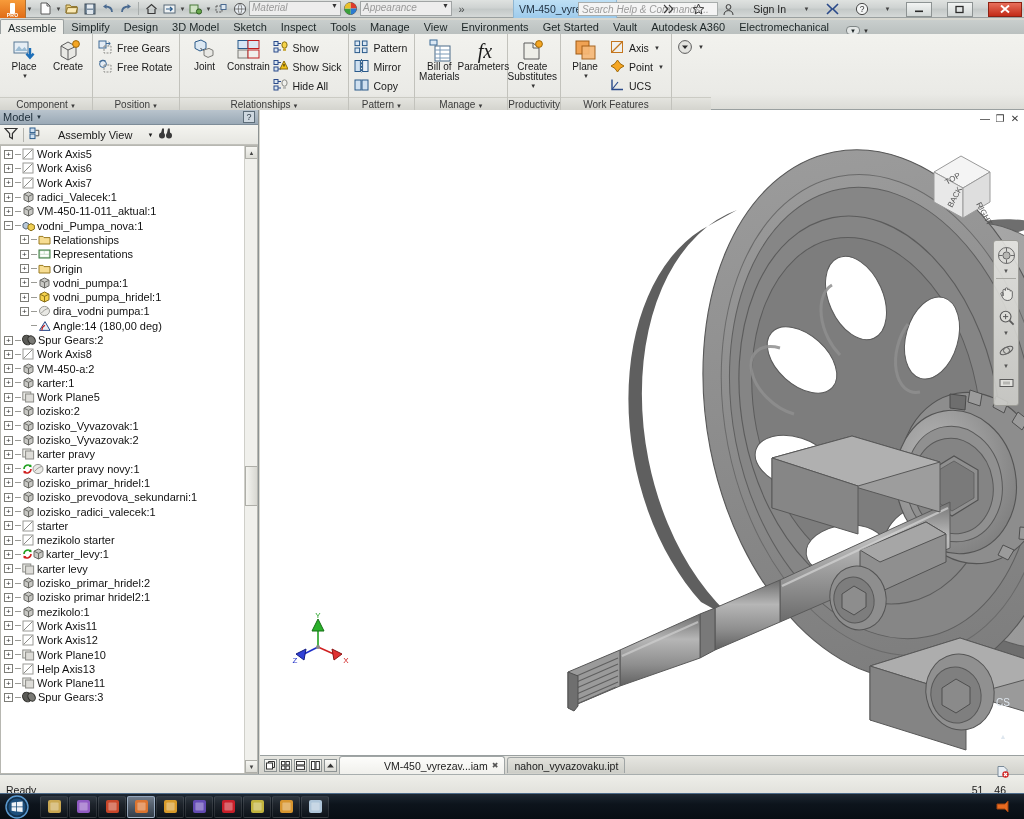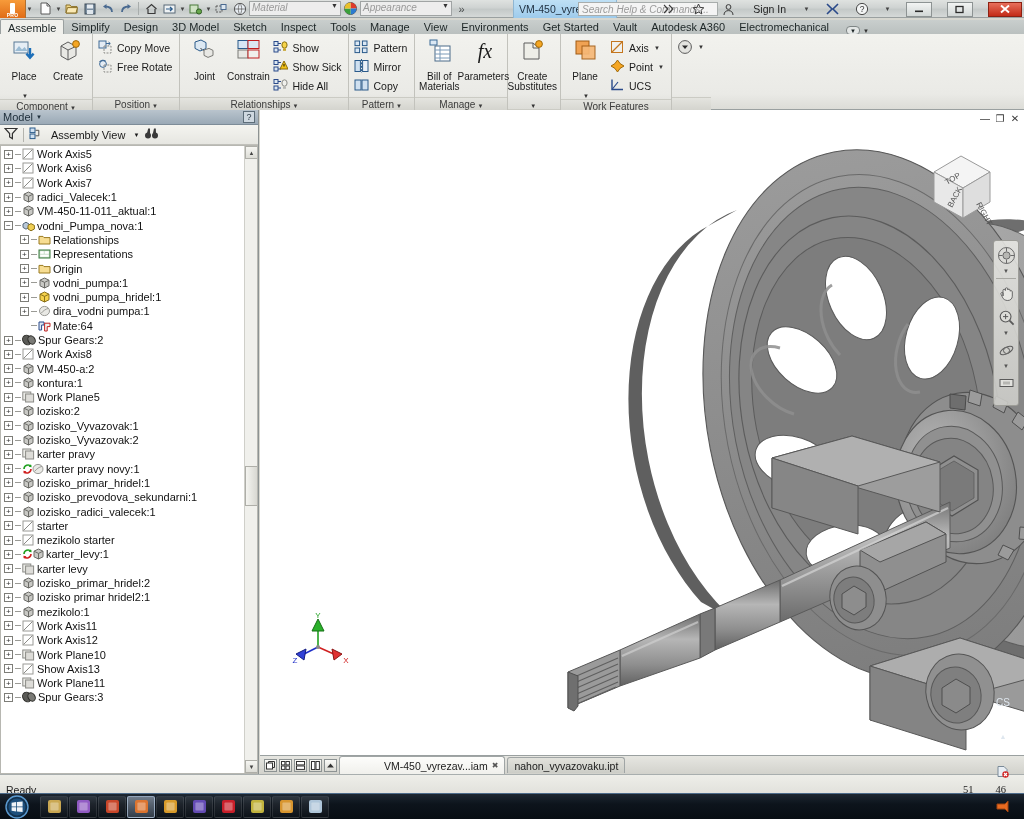--- a/index.html
+++ b/index.html
@@ -87,21 +87,21 @@
   .rpanel{ position:relative; height:76px; display:flex;flex-direction:column;
            border-right:1px solid #c2c2bc; }
   .rpanel-body{flex:1;display:flex;align-items:flex-start;padding:2px 3px 0 3px;gap:2px;}
   .rpanel-title{
     height:13px;line-height:13px;text-align:center;font-size:10px;color:#3b3b3b;
     background:linear-gradient(to bottom,#e4e4df,#d4d4ce);
     border-top:1px solid #cbcbc4;
   }
   .rpanel-title .dd{font-size:6px;margin-left:2px;}
   .big-btn{
-    width:42px;display:flex;flex-direction:column;align-items:center;gap:11px;
+    width:42px;display:flex;flex-direction:column;align-items:center;gap:1px;
     padding-top:3px;cursor:default;
   }
   .big-btn .lbl{font-size:10px;color:#1a1a1a;text-align:center;line-height:10px;}
   .small-col{display:flex;flex-direction:column;gap:1px;padding-top:3px;}
   .small-btn{display:flex;align-items:center;gap:3px;padding:1px 4px 1px 2px;cursor:default;}
   .small-btn .lbl{font-size:10.5px;color:#1a1a1a;white-space:nowrap;}
   .ic{display:inline-block;flex:none;}
   .i20{width:22px;height:22px;}
   .i16{width:16px;height:16px;}
   .dd-caret{font-size:6px;color:#333;margin-left:2px;}
@@ -119,21 +119,21 @@
   }
   .br-title .dd{font-size:6px;margin-left:3px;}
   .br-help{margin-left:auto;width:12px;height:12px;border:1px solid #5d6d79;
     background:#cfd9e1;font-size:9px;display:flex;align-items:center;justify-content:center;color:#2b3a46;}
   .br-tools{
     height:20px;display:flex;align-items:center;gap:5px;padding:0 4px;
     background:linear-gradient(to bottom,#f4f4f0,#e6e6e1);
     border-bottom:1px solid #c0c0ba;
   }
   .br-sep{width:1px;height:14px;background:#b4b4ae;}
-  .br-view{display:flex;align-items:center;gap:8px;font-size:11px;color:#1a1a1a;}
+  .br-view{display:flex;align-items:center;gap:15px;font-size:11px;color:#1a1a1a;}
   .tree-wrap{flex:1;position:relative;overflow:hidden;background:#fff;border:1px solid #b7b7b1;margin:0;}
   .tree{position:absolute;left:0;top:0;right:13px;bottom:0;overflow:hidden;padding-top:1px;}
   .trow{height:14.3px;display:flex;align-items:center;font-size:11px;color:#111;white-space:nowrap;padding-left:2px;}
   .exp{
     width:9px;height:9px;border:1px solid #7d7d78;background:#fff;
     font-size:8px;line-height:7px;text-align:center;color:#333;flex:none;margin-right:2px;font-family:"Liberation Mono",monospace;
   }
   .exp.none{border:none;background:transparent;}
   .dash{width:6px;height:1px;background:#9a9a95;flex:none;margin-right:1px;}
   .tlabel{margin-left:2px;}
@@ -193,21 +193,21 @@
   .doctab.active{background:linear-gradient(to bottom,#fdfdfb,#f0f0ec);height:18px;padding-left:44px;}
   .doctab .x{font-size:8px;color:#555;}
 
   
   .statusbar{
     position:absolute;left:0;top:774px;width:1024px;height:30px;
     background:linear-gradient(to bottom,#eeeee9,#dadad4);
     border-top:1px solid #a8aeae;display:flex;align-items:center;
     font-size:10.5px;color:#1a1a1a;padding:0 6px;
   }
-  .sb-right{margin-left:auto;display:flex;gap:22px;padding-right:12px;font-family:Liberation Serif, serif;}
+  .sb-right{margin-left:auto;display:flex;gap:11px;padding-right:12px;}
 
   
   .taskbar{
     position:absolute;left:0;top:793px;width:1024px;height:26px;
     background:linear-gradient(to bottom,#1d2732 0%,#0d141c 40%,#080d13 100%);
     display:flex;align-items:center;border-top:1px solid #4d6b8a;
   }
   .startorb{
     width:30px;height:26px;display:flex;align-items:center;justify-content:center;margin-left:2px;
   }
@@ -428,21 +428,21 @@
         </div>
         <div class="rpanel">
           <div class="rpanel-body">
             <div class="small-col">
               <div class="small-btn">
                 <span class="ic i16"><svg width="15" height="15" viewBox="0 0 15 15">
                     <rect x="1" y="1" width="7" height="7" fill="#e4ecf4" stroke="#3f6a96"></rect>
                     <rect x="6" y="6" width="7" height="7" fill="none" stroke="#8a8a86" stroke-dasharray="2 1.3"></rect>
                     <path d="M8 3.5h4M10.5 2l1.8 1.5L10.5 5" fill="none" stroke="#3f6a96"></path>
                   </svg></span>
-                <span class="lbl">Copy Move</span>
+                <span class="lbl">Free Gears</span>
               </div>
               <div class="small-btn">
                 <span class="ic i16"><svg width="15" height="15" viewBox="0 0 15 15">
                     <circle cx="5" cy="5" r="3.4" fill="#e4ecf4" stroke="#3f6a96"></circle>
                     <rect x="6" y="6" width="7" height="7" fill="none" stroke="#8a8a86" stroke-dasharray="2 1.3"></rect>
                     <path d="M1.5 3a4.4 4.4 0 0 1 6 -1" fill="none" stroke="#3f6a96" stroke-width="1.2"></path>
                   </svg></span>
                 <span class="lbl">Free Rotate</span>
               </div>
             </div>
@@ -783,25 +783,25 @@
                 <path d="M3 8.4C5 6 7.5 4 10.6 3.4" fill="none" stroke="#9a9a96"></path>
               </svg>
             </span>
             <span class="tlabel">dira_vodni pumpa:1</span>
           </div>
           <div class="trow" style="padding-left: 19px;">
             <span class="exp none"></span>
             <span class="dash"></span>
             <span style="display: inline-flex; align-items: center;">
               <svg width="13" height="12" viewBox="0 0 13 12">
-                <path d="M1 2h5v3H3.6v5H1z" fill="#dde7f2" stroke="#2a4a8a"></path>
-                <path d="M6.6 3.2h5.4v3.4H9.2V11H6.6z" fill="#f0f0ec" stroke="#c02020"></path>
-              </svg>
-            </span>
-            <span class="tlabel">Mate:64</span>
+                <path d="M1.5 10.4L7 1.6l5 8.8z" fill="#e8eef6" stroke="#2a4a8a"></path>
+                <path d="M4 10.4a5 5 0 0 1 3-5" fill="none" stroke="#c02020" stroke-width="1.2"></path>
+              </svg>
+            </span>
+            <span class="tlabel">Angle:14 (180,00 deg)</span>
           </div>
           <div class="trow" style="padding-left: 3px;">
             <span class="exp">+</span>
             <span class="dash"></span>
             <span style="display: inline-flex; align-items: center;">
               <svg width="14" height="12" viewBox="0 0 14 12">
                 <ellipse cx="5" cy="6" rx="4.2" ry="5" transform="rotate(-30 5 6)" fill="#5a5a56" stroke="#2a2a26"></ellipse>
                 <ellipse cx="9.6" cy="6" rx="3.4" ry="4.4" transform="rotate(-30 9.6 6)" fill="#7a7a76" stroke="#2a2a26"></ellipse>
               </svg>
             </span>
@@ -831,21 +831,21 @@
           </div>
           <div class="trow" style="padding-left: 3px;">
             <span class="exp">+</span>
             <span class="dash"></span>
             <span style="display: inline-flex; align-items: center;">
               <svg width="13" height="12" viewBox="0 0 13 12">
                 <path d="M2 3.2L6.5 1l4.5 2.2v5.6L6.5 11 2 8.8z" fill="#c9c9c5" stroke="#6a6a66"></path>
                 <path d="M2 3.2L6.5 5.4 11 3.2M6.5 5.4V11" fill="none" stroke="#6a6a66"></path>
               </svg>
             </span>
-            <span class="tlabel">kontura:1</span>
+            <span class="tlabel">karter:1</span>
           </div>
           <div class="trow" style="padding-left: 3px;">
             <span class="exp">+</span>
             <span class="dash"></span>
             <span style="display: inline-flex; align-items: center;">
               <svg width="13" height="12" viewBox="0 0 13 12">
                 <rect x="0.8" y="1" width="8" height="8" fill="#eaeae6" stroke="#8a8a86"></rect>
                 <rect x="3.6" y="3" width="8" height="8" fill="#dddcd8" stroke="#8a8a86"></rect>
               </svg>
             </span>
@@ -1059,21 +1059,21 @@
           </div>
           <div class="trow" style="padding-left: 3px;">
             <span class="exp">+</span>
             <span class="dash"></span>
             <span style="display: inline-flex; align-items: center;">
               <svg width="13" height="12" viewBox="0 0 13 12">
                 <rect x="1" y="1" width="10" height="10" fill="#fff" stroke="#9a9a96"></rect>
                 <path d="M1.6 10.4L10.4 1.6" stroke="#8a8a86"></path>
               </svg>
             </span>
-            <span class="tlabel">Show Axis13</span>
+            <span class="tlabel">Help Axis13</span>
           </div>
           <div class="trow" style="padding-left: 3px;">
             <span class="exp">+</span>
             <span class="dash"></span>
             <span style="display: inline-flex; align-items: center;">
               <svg width="13" height="12" viewBox="0 0 13 12">
                 <rect x="0.8" y="1" width="8" height="8" fill="#eaeae6" stroke="#8a8a86"></rect>
                 <rect x="3.6" y="3" width="8" height="8" fill="#dddcd8" stroke="#8a8a86"></rect>
               </svg>
             </span>

